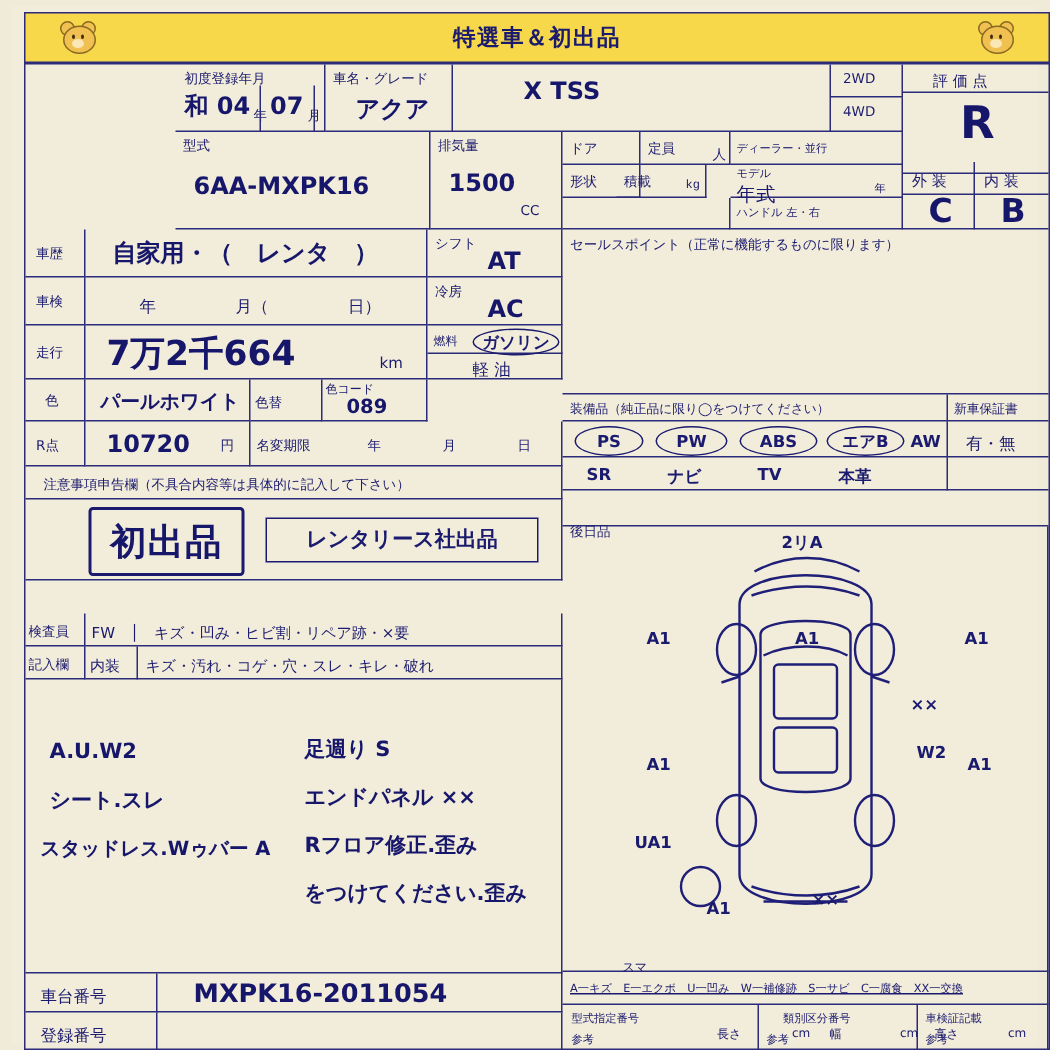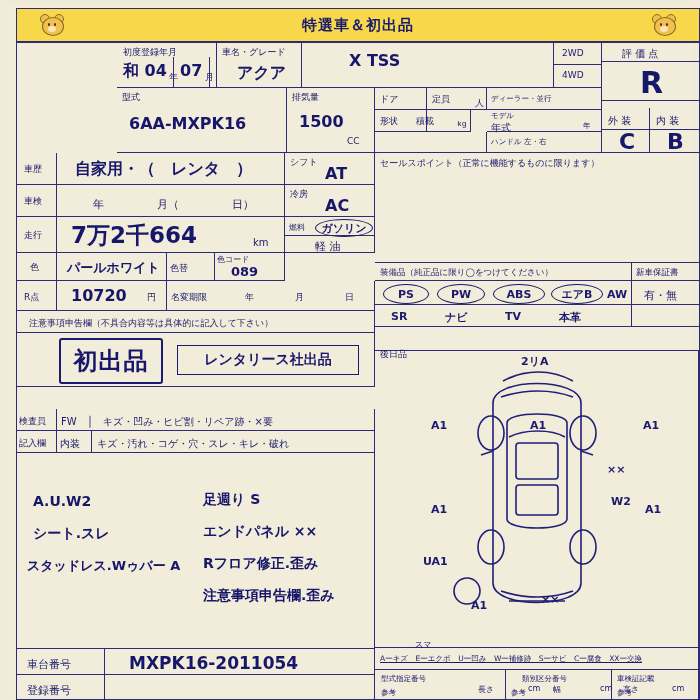--- a/index.html
+++ b/index.html
@@ -114,21 +114,21 @@
       <div class="hand hw-md" style="position:absolute;left:132px;top:8px;">X TSS</div>
     </div>
 
     <div class="cell br bb" style="left:537px;top:0;width:48px;height:22px;">
       <div class="lbl" style="left:8px;top:5px;">2WD</div>
     </div>
     <div class="cell br bb" style="left:537px;top:22px;width:48px;height:23px;">
       <div class="lbl" style="left:8px;top:5px;">4WD</div>
     </div>
 
-    <div class="cell bb" style="left:585px;top:0;width:97px;height:58px;">
+    <div class="cell bb" style="left:585px;top:0;width:97px;height:73px;">
       <div class="lbl" style="left:20px;top:4px;font-size:10px;">評 価 点</div>
       <div class="hline" style="left:0;top:18px;width:97px;"></div>
       <div class="hand" style="position:absolute;left:38px;top:22px;font-size:30px;">R</div>
     </div>
 
     <div class="cell br bb" style="left:100px;top:45px;width:170px;height:65px;">
       <div class="lbl" style="left:5px;top:3px;">型式</div>
       <div class="hand hw-md" style="position:absolute;left:12px;top:26px;">6AA-MXPK16</div>
     </div>
 
@@ -153,21 +153,21 @@
       <div class="lbl" style="left:46px;top:9px;font-size:8px;">kg</div>
     </div>
 
     <div class="cell br bb" style="left:358px;top:89px;width:112px;height:21px;"></div>
 
     <div class="cell br bb" style="left:470px;top:45px;width:115px;height:22px;">
       <div class="lbl" style="left:4px;top:6px;font-size:7.5px;">ディーラー・並行</div>
     </div>
     <div class="cell br bb" style="left:470px;top:67px;width:115px;height:22px;">
       <div class="lbl" style="left:4px;top:1px;font-size:7.5px;">モデル</div>
-      <div class="lbl" style="left:4px;top:11px;font-size:10px;">年式</div>
+      <div class="lbl" style="left:4px;top:11px;font-size:13px;">年式</div>
       <div class="lbl" style="left:96px;top:11px;font-size:7.5px;">年</div>
     </div>
     <div class="cell br bb" style="left:470px;top:89px;width:115px;height:21px;">
       <div class="lbl" style="left:4px;top:5px;font-size:7.5px;">ハンドル 左・右</div>
     </div>
 
     <div class="cell br bb" style="left:585px;top:65px;width:48px;height:22px;">
       <div class="lbl" style="left:6px;top:6px;font-size:10px;">外 装</div>
     </div>
     <div class="cell bb" style="left:633px;top:65px;width:49px;height:22px;">
@@ -311,21 +311,21 @@
     </div>
 
     <div class="cell br" style="left:0;top:410px;width:358px;height:195px;">
       <div class="hand" style="position:absolute;left:16px;top:40px;font-size:14px;">A.U.W2</div>
       <div class="hand" style="position:absolute;left:16px;top:72px;font-size:14px;">シート.スレ</div>
       <div class="hand" style="position:absolute;left:10px;top:104px;font-size:13px;">スタッドレス.Wゥバー A</div>
 
       <div class="hand" style="position:absolute;left:186px;top:38px;font-size:14px;">足週り S</div>
       <div class="hand" style="position:absolute;left:186px;top:70px;font-size:14px;">エンドパネル ××</div>
       <div class="hand" style="position:absolute;left:186px;top:102px;font-size:14px;">Rフロア修正.歪み</div>
-      <div class="hand" style="position:absolute;left:186px;top:134px;font-size:14px;">注意事項申告欄.歪み</div>
+      <div class="hand" style="position:absolute;left:186px;top:134px;font-size:14px;">をつけてください.歪み</div>
     </div>
 
     <div class="cell bt br bb" style="left:0;top:605px;width:358px;height:27px;">
       <div class="cell br" style="left:0;top:0;width:88px;height:26px;">
         <div class="lbl" style="left:10px;top:8px;font-size:11px;">車台番号</div>
       </div>
       <div class="hand" style="position:absolute;left:112px;top:4px;font-size:17px;">MXPK16-2011054</div>
     </div>
     <div class="cell br" style="left:0;top:632px;width:358px;height:26px;">
       <div class="cell br" style="left:0;top:0;width:88px;height:26px;border-right:1px solid #2b2b7a;">

